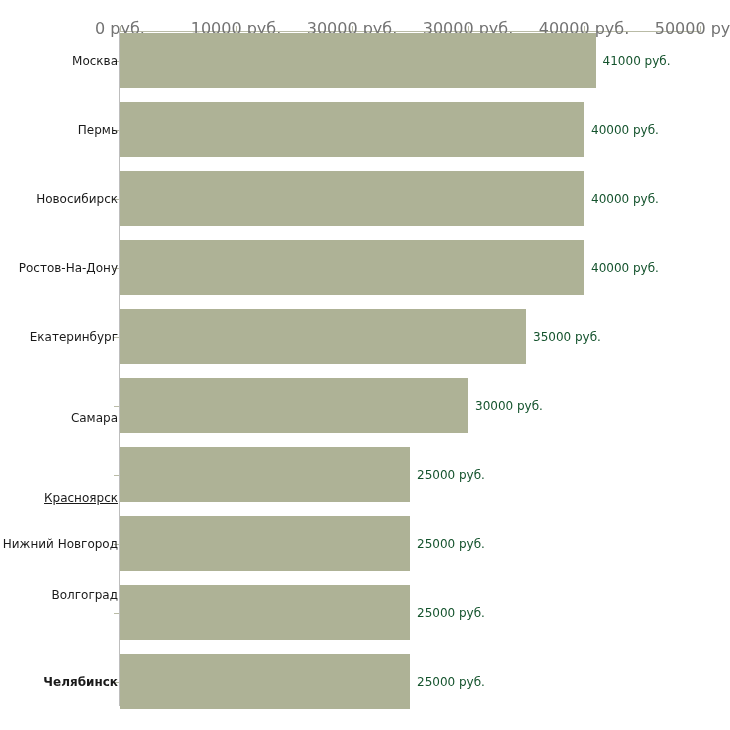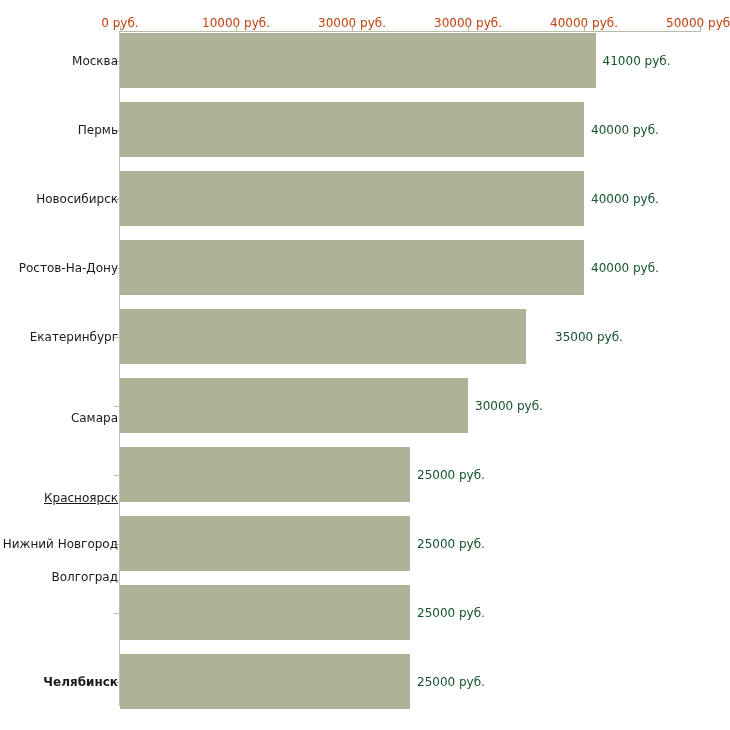--- a/index.html
+++ b/index.html
@@ -31,24 +31,24 @@
   }
   .x-tick {
     position: absolute;
     top: 26px;
     width: 1px;
     height: 6px;
     background: #b9bba6;
   }
   .x-tick-label {
     position: absolute;
-    top: 16px;
+    top: 22px;
     transform: translateX(-50%);
-    font-size: 12px;
-    color: #c2410c;
+    font-size: 16px;
+    color: #737373;
     white-space: nowrap;
     line-height: 14px;
   }
 
   
   .y-axis-line {
     position: absolute;
     left: 119px;
     top: 31px;
     width: 1px;
@@ -130,31 +130,31 @@
       <div class="bar" title="Пермь: 40000 руб." style="top: 102px; height: 55px; width: 464px; background: rgb(174, 178, 150);"></div>
       <div class="bar-value" style="left: 591px; top: 129.5px;">40000 руб.</div>
       <div class="cat-label" style="top: 198.5px;">Новосибирск</div>
       <div class="bar" title="Новосибирск: 40000 руб." style="top: 171px; height: 55px; width: 464px; background: rgb(174, 178, 150);"></div>
       <div class="bar-value" style="left: 591px; top: 198.5px;">40000 руб.</div>
       <div class="cat-label" style="top: 267.5px;">Ростов-На-Дону</div>
       <div class="bar" title="Ростов-На-Дону: 40000 руб." style="top: 240px; height: 55px; width: 464px; background: rgb(174, 178, 150);"></div>
       <div class="bar-value" style="left: 591px; top: 267.5px;">40000 руб.</div>
       <div class="cat-label" style="top: 336.5px;">Екатеринбург</div>
       <div class="bar" title="Екатеринбург: 35000 руб." style="top: 309px; height: 55px; width: 406px; background: rgb(174, 178, 150);"></div>
-      <div class="bar-value" style="left: 533px; top: 336.5px; margin-left: 22px;">35000 руб.</div>
+      <div class="bar-value" style="left: 533px; top: 336.5px;">35000 руб.</div>
       <div class="cat-label" style="top: 418px;">Самара</div>
       <div class="bar" title="Самара: 30000 руб." style="top: 378px; height: 55px; width: 348px; background: rgb(174, 178, 150);"></div>
       <div class="bar-value" style="left: 475px; top: 405.5px;">30000 руб.</div>
       <div class="cat-label" style="top: 498px; text-decoration: underline;">Красноярск</div>
       <div class="bar" title="Красноярск: 25000 руб." style="top: 447px; height: 55px; width: 290px; background: rgb(174, 178, 150);"></div>
       <div class="bar-value" style="left: 417px; top: 474.5px;">25000 руб.</div>
       <div class="cat-label" style="top: 543.5px;">Нижний Новгород</div>
       <div class="bar" title="Нижний Новгород: 25000 руб." style="top: 516px; height: 55px; width: 290px; background: rgb(174, 178, 150);"></div>
       <div class="bar-value" style="left: 417px; top: 543.5px;">25000 руб.</div>
-      <div class="cat-label" style="top: 577px;">Волгоград</div>
+      <div class="cat-label" style="top: 595px;">Волгоград</div>
       <div class="bar" title="Волгоград: 25000 руб." style="top: 585px; height: 55px; width: 290px; background: rgb(174, 178, 150);"></div>
       <div class="bar-value" style="left: 417px; top: 612.5px;">25000 руб.</div>
       <div class="cat-label" style="top: 681.5px; font-weight: bold;">Челябинск</div>
       <div class="bar" title="Челябинск: 25000 руб." style="top: 654px; height: 55px; width: 290px; background: rgb(174, 178, 150);"></div>
       <div class="bar-value" style="left: 417px; top: 681.5px;">25000 руб.</div>
     </div>
 
 </div>
 
 </body></html>

